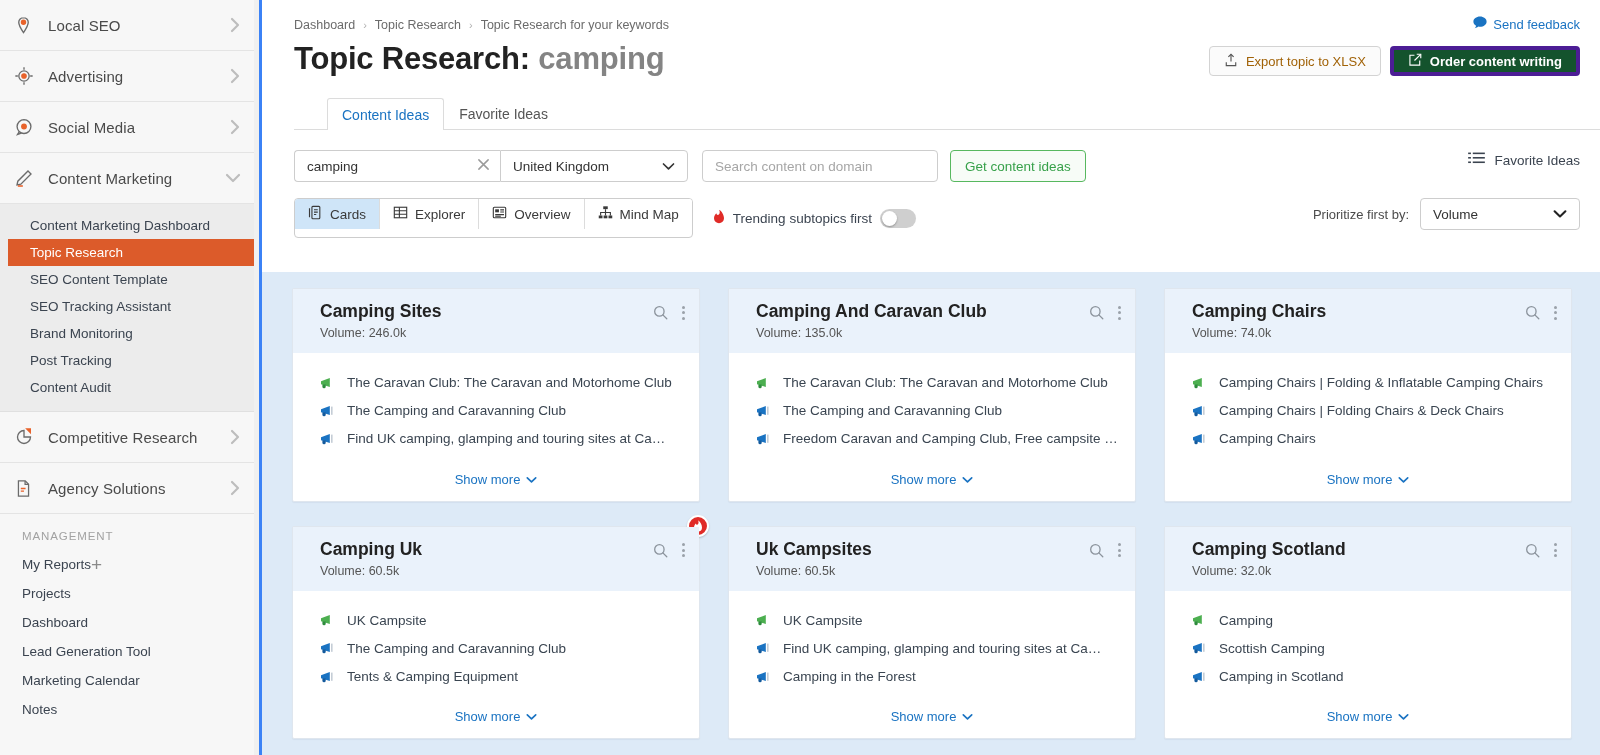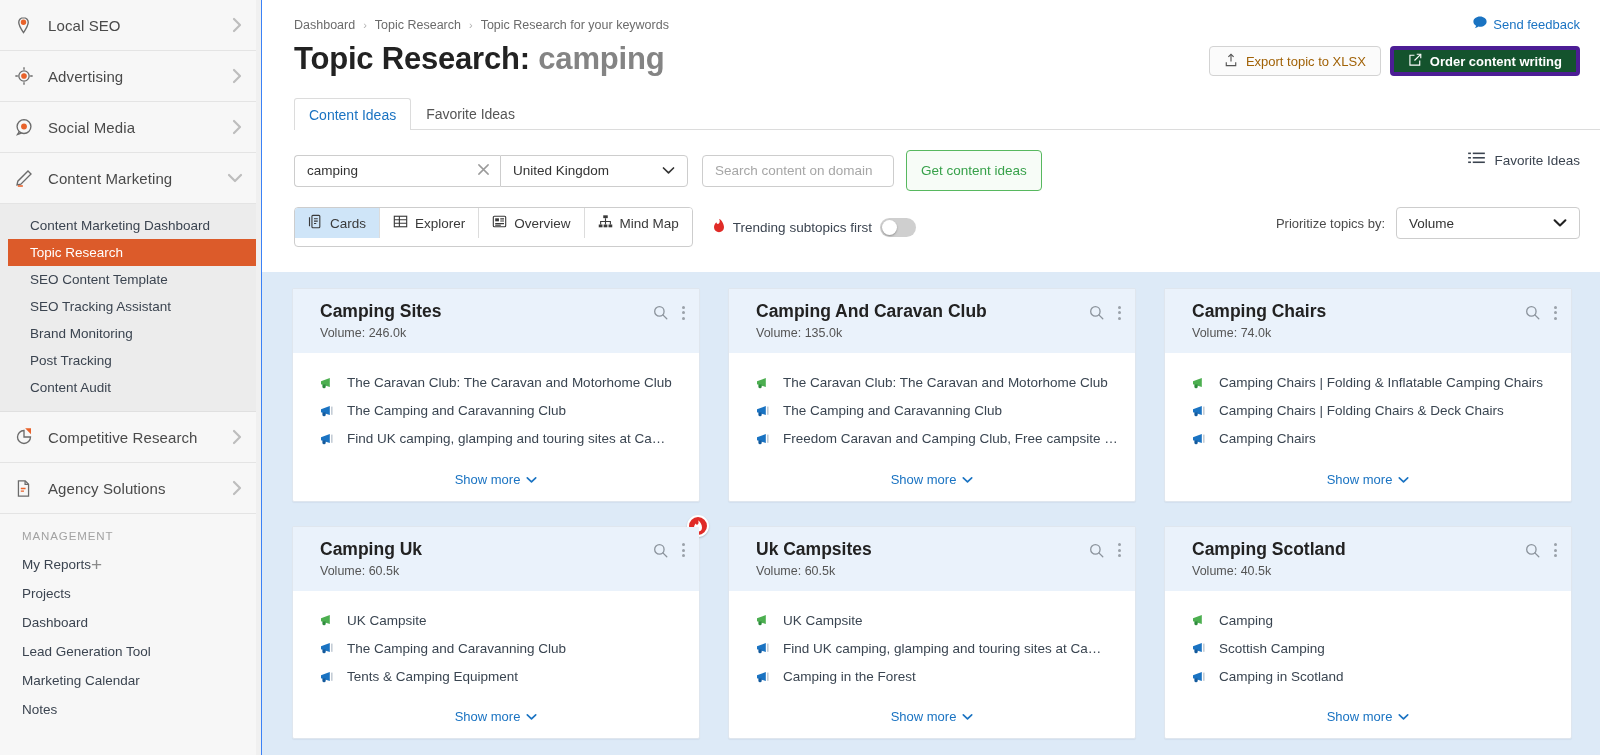--- a/index.html
+++ b/index.html
@@ -10,21 +10,21 @@
     background: #fff;
     font-family: "Liberation Sans", sans-serif;
     -webkit-font-smoothing: antialiased;
   }
   .app { display: flex; width: 1600px; height: 755px; }
 
   
   .sidebar {
     width: 262px; min-width: 262px; height: 755px;
     background: #f7f7f7;
-    border-right: 1px solid #3b82f6;
+    border-right: 3px solid #3b82f6;
     position: relative;
     overflow: hidden;
   }
   .nav-top { background: #f7f7f7; }
   .nav-row {
     display: flex; align-items: center;
     height: 51px; padding: 0 18px 0 14px;
     border-bottom: 1px solid #e4e4e4;
     cursor: pointer;
     background: #f7f7f7;
@@ -98,21 +98,21 @@
     height: 31px;
   }
   .tab {
     font-size: 14px; padding: 0 14px; height: 31px;
     display:flex; align-items:center; cursor: pointer;
     color: #555; border: 1px solid transparent; border-bottom: none;
     border-radius: 3px 3px 0 0; position: relative;
   }
   .tab.active {
     color: #1a73c2; background: #fff;
-    border-color: #dcdcdc; margin-bottom: -1px; height: 32px;
+    border-color: #dcdcdc; margin-bottom: -1px; height: 32px; margin-left: 33px;
   }
 
   
   .filters {
     display: flex; align-items: center; gap: 0;
     padding: 20px 0 0 32px; position: relative;
   }
   .kw-input {
     display: flex; align-items: center;
     width: 206px; height: 32px;
@@ -124,27 +124,27 @@
   .kw-input .val { flex: 1; }
   .x-icon { color: #9b9b9b; font-size: 16px; cursor: pointer; line-height: 1; }
   .sel-country {
     display:flex; align-items:center; justify-content: space-between;
     width: 188px; height: 32px;
     border: 1px solid #cdcdcd; border-radius: 0 4px 4px 0;
     background: #fff; padding: 0 12px;
     font-size: 13.5px; color: #333; cursor: pointer;
   }
   .dom-input {
-    width: 192px; height: 32px; margin-left: 14px;
+    width: 236px; height: 32px; margin-left: 14px;
     border: 1px solid #cdcdcd; border-radius: 4px; background: #fff;
     padding: 0 12px; font-size: 13.5px; color: #a6a6a6;
     display:flex; align-items:center;
   }
   .btn-getideas {
-    margin-left: 12px; height: 41px; padding: 0 14px;
+    margin-left: 12px; height: 32px; padding: 0 14px;
     border: 1px solid #57b85f; border-radius: 4px;
     background: #f7fcf7; color: #37a14a; font-size: 13.5px;
     display:flex; align-items:center; cursor: pointer;
   }
   .fav-ideas {
     position: absolute; right: 20px; top: 22px;
     display:flex; align-items:center; gap: 9px;
     font-size: 13.5px; color: #3b4450; cursor: pointer;
   }
 
@@ -174,21 +174,21 @@
     background: #fff; position: absolute; top: 2px; left: 2px;
     box-shadow: 0 1px 2px rgba(0,0,0,.3);
   }
   .prioritize {
     position: absolute; right: 20px; top: 16px;
     display:flex; align-items:center; gap: 11px;
   }
   .prioritize .lab { font-size: 13px; color: #4b4b4b; }
   .sel-prio {
     display:flex; align-items:center; justify-content: space-between;
-    width: 184px; height: 32px; padding: 12px 12px;
+    width: 160px; height: 32px; padding: 12px 12px;
     border: 1px solid #cdcdcd; border-radius: 4px; background: #fff;
     font-size: 13.5px; color: #333; cursor: pointer;
   }
 
   
   .canvas {
     position: absolute; left: 0; right: 0; top: 272px; bottom: 0;
     background: #ddeaf7; padding: 16px 18px 0 30px;
     overflow: hidden;
   }
@@ -538,21 +538,21 @@
               <path d="M6 .4S7.5 3 6.2 5.1C5.3 6.5 3.6 6.2 3.4 4.3 2 5.6 1 7.4 1 9.3A5 5 0 1011 9.3C11 5.6 8.6 2.1 6 .4z" fill="#e02b27"></path>
             </svg>
         </span>
         <span>Trending subtopics first</span>
         <span class="toggle">
             <span class="knob"></span>
           </span>
       </div>
 
       <div class="prioritize">
-        <span class="lab">Prioritize topics by:</span>
+        <span class="lab">Prioritize first by:</span>
         <div class="sel-prio">
           <span>Volume</span>
           <span>
             <svg width="14" height="10" viewBox="0 0 14 9">
                 <path d="M1.6 1.8L7 7l5.4-5.2" stroke="#222" stroke-width="2.1" fill="none" stroke-linecap="round" stroke-linejoin="round"></path>
               </svg>
           </span>
         </div>
       </div>
     </div>
@@ -823,21 +823,21 @@
                   <path d="M1.4 1.6L6 6l4.6-4.4" stroke="#1a73c2" stroke-width="1.8" fill="none" stroke-linecap="round" stroke-linejoin="round"></path>
                 </svg></span>
           </div>
         </div>
 
         <div class="card">
           <div class="card-head">
             <div class="card-title">Camping Scotland</div>
             <div class="card-vol">
               <span>Volume:</span>
-              <span>40.5k</span>
+              <span>32.0k</span>
             </div>
             <div class="card-actions">
               <span class="icon-btn"><svg width="15" height="15" viewBox="0 0 16 16" fill="none" stroke="#8b939c" stroke-width="1.4">
                     <circle cx="6.8" cy="6.8" r="5"></circle>
                     <path d="M10.5 10.5l4.2 4.2" stroke-linecap="round"></path>
                   </svg></span>
               <span class="kebab">
                   <i></i>
                   <i></i>
                   <i></i>

